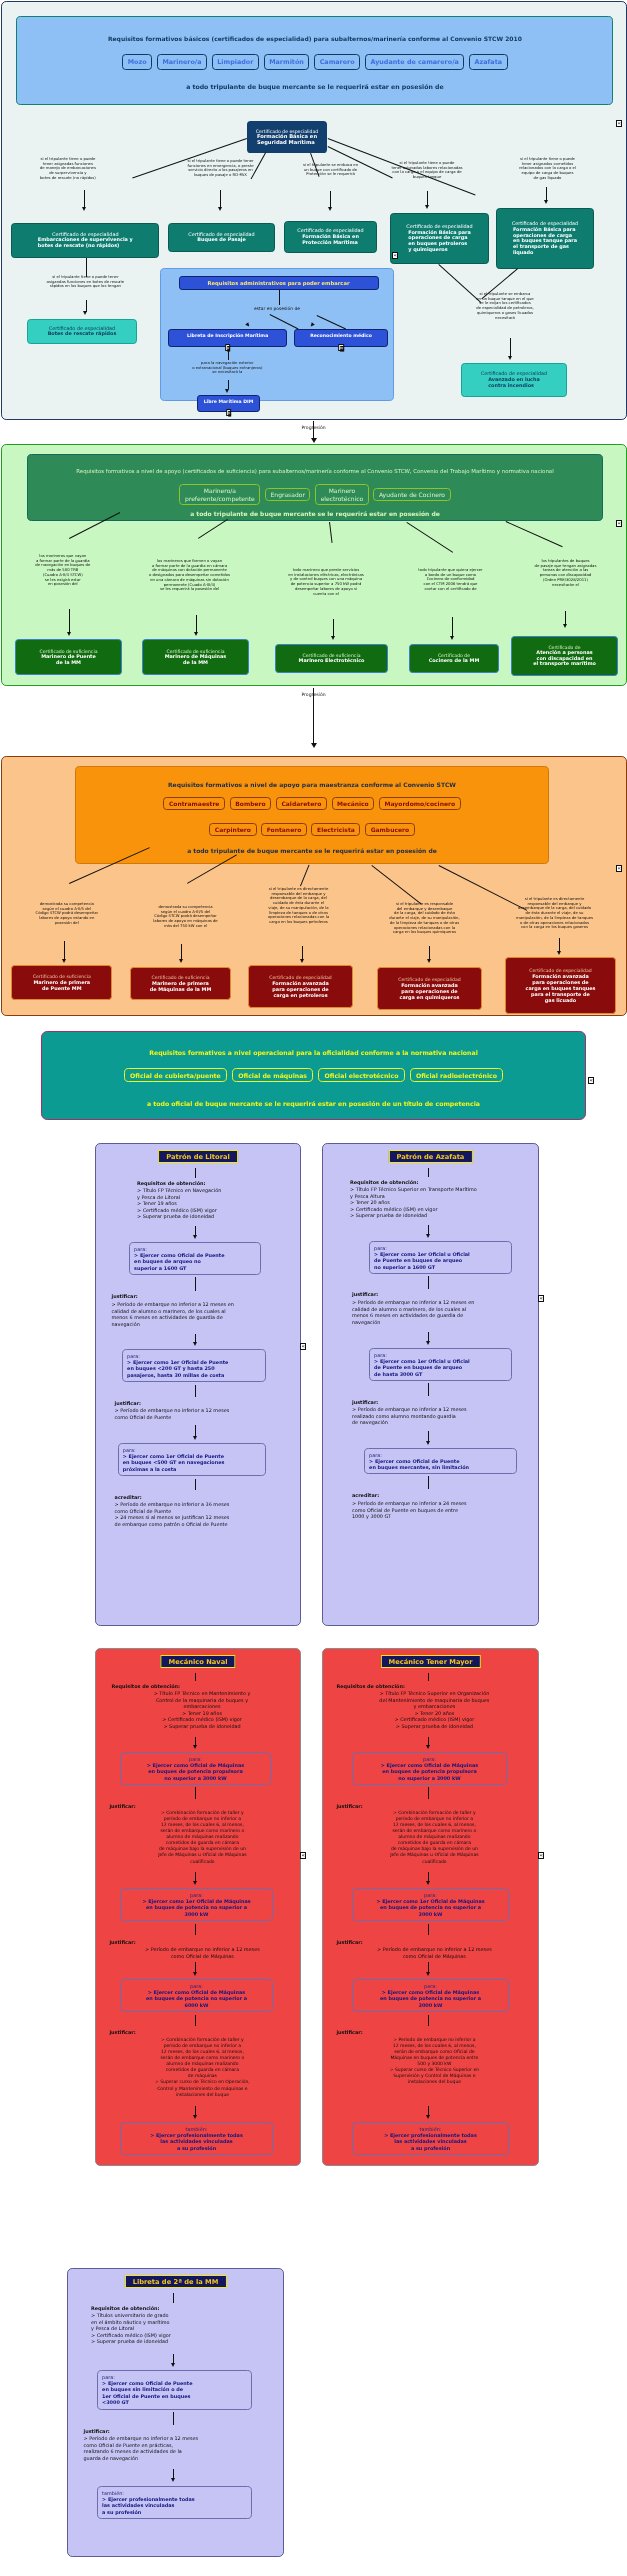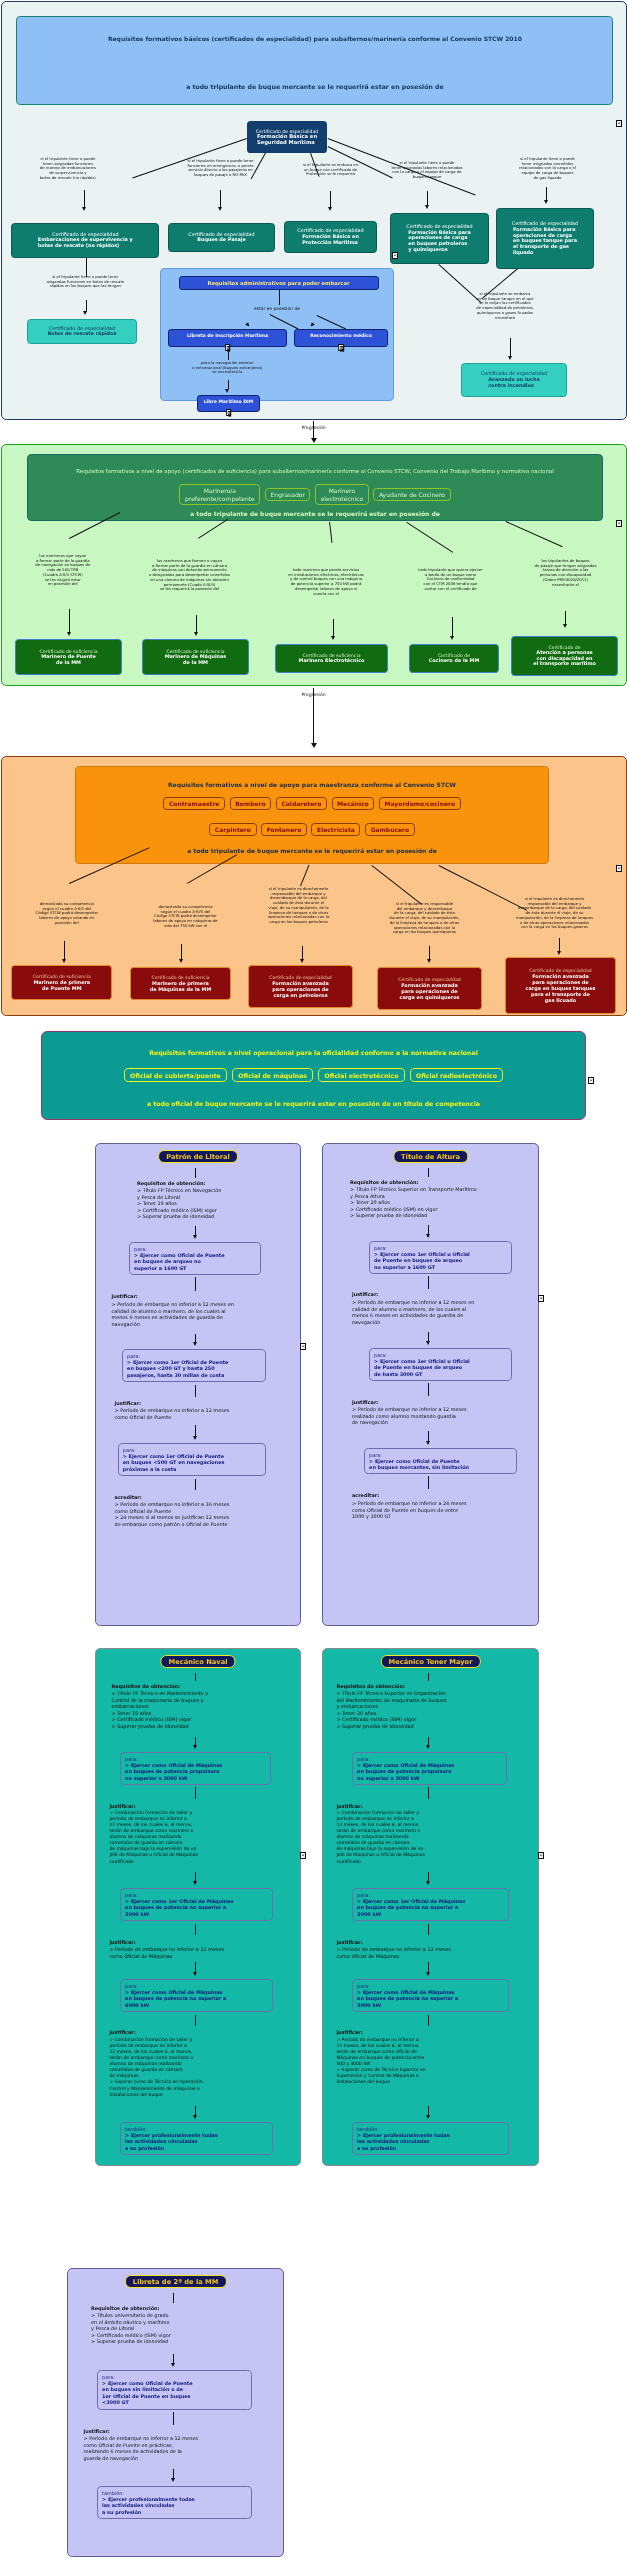--- a/index.html
+++ b/index.html
@@ -179,24 +179,24 @@
     background: #0b9b92; border: 1.5px solid #f5f518; border-radius: 4.6px;
     color: #f5f518; font-weight: bold; font-size: 6.2px; padding: 2.6px 5.2px;
     white-space: nowrap;
   }
 
   
   .panel {
     position: absolute; border-radius: 5.2px; border: 0.8px solid #5d5d96;
   }
   .panel.lav  { background: #c5c4f5; }
-  .panel.grey { background: #14b8a6; border-color: #8b8b8b; }
+  .panel.grey { background: #ef4444; border-color: #8b8b8b; text-align: center; }
   .badge {
     position: absolute; left: 50%; transform: translateX(-50%);
-    background: #13175e; border: 1.5px solid #f5e61a; border-radius: 6px;
+    background: #13175e; border: 1.5px solid #f5e61a; border-radius: 0;
     color: #f5c518; font-weight: bold; font-size: 6.7px;
     padding: 1.5px 7.2px; white-space: nowrap;
   }
   .req-head { position: absolute; font-size: 4.9px; font-weight: bold; color: #111; }
   .req-list { position: absolute; font-size: 4.9px; color: #111; line-height: 1.35; white-space: pre-line; }
   .para-box {
     position: absolute; border: 0.8px solid #6d6dae; border-radius: 4.6px;
     background: transparent; padding: 2.6px 4.1px;
   }
   .para-box .lbl { font-size: 4.9px; color: #25257a; }
@@ -228,20 +228,29 @@
   }
 </style>
 </head>
 <body>
 
 <div class="page">
 
   <div class="sec1">
     <div class="sec1-head">
       <div class="h-title">Requisitos formativos básicos (certificados de especialidad) para subalternos/marinería conforme al Convenio STCW 2010</div>
+      <div class="role-row1">
+        <span class="role1">Mozo</span>
+        <span class="role1">Marinero/a</span>
+        <span class="role1">Limpiador</span>
+        <span class="role1">Marmitón</span>
+        <span class="role1">Camarero</span>
+        <span class="role1">Ayudante de camarero/a</span>
+        <span class="role1">Azafata</span>
+      </div>
       <div class="h-foot">a todo tripulante de buque mercante se le requerirá estar en posesión de</div>
     </div>
 
     <div class="fbs">
       <span class="t1">Certificado de especialidad</span>
       <span class="t2" style="white-space:pre-line">Formación Básica en
 Seguridad Marítima</span>
     </div>
 
     <div class="diag" style="left:245px; top:137px; width:121px; transform:rotate(161deg);"></div>
@@ -636,21 +645,21 @@
     <div class="vline" style="left:99px; top:335px; height:11.3px;"></div>
     <div class="req-head" style="left:18.6px; top:350px;">acreditar:</div>
     <div class="req-list" style="left:18.6px; top:357px; width:180px;">&gt; Período de embarque no inferior a 36 meses
    como Oficial de Puente
 &gt; 24 meses si al menos se justifican 12 meses
    de embarque como patrón o Oficial de Puente</div>
   </div>
   <div class="scrollmark" style="left:300px; top:1343px;">«</div>
 
   <div class="panel lav" style="left:322px; top:1143px; width:217px; height:483px;">
-    <div class="badge" style="top:6.2px;">Título de Altura</div>
+    <div class="badge" style="top:6.2px;">Patrón de Azafata</div>
     <div class="vline" style="left:105px; top:24px; height:9.3px;"></div>
     <div class="req-head" style="left:27px; top:35px;">Requisitos de obtención:</div>
     <div class="req-list" style="left:27px; top:42px; width:190px;">&gt; Título FP Técnico Superior en Transporte Marítimo
    y Pesca Altura
 &gt; Tener 20 años
 &gt; Certificado médico (ISM) en vigor
 &gt; Superar prueba de idoneidad</div>
     <div class="vline" style="left:105px; top:81px; height:9.3px;"></div>
     <div class="arrow-dn" style="left:103px; top:90px;"></div>
 

